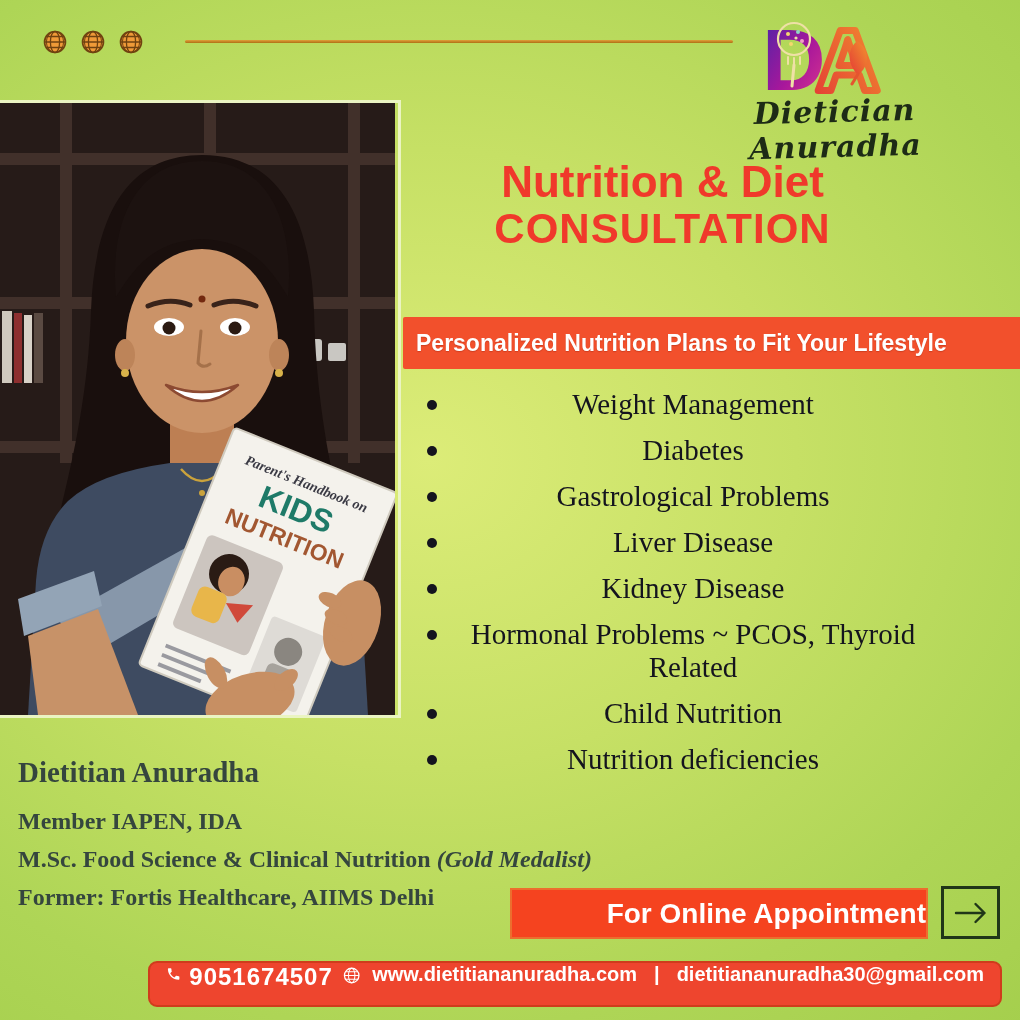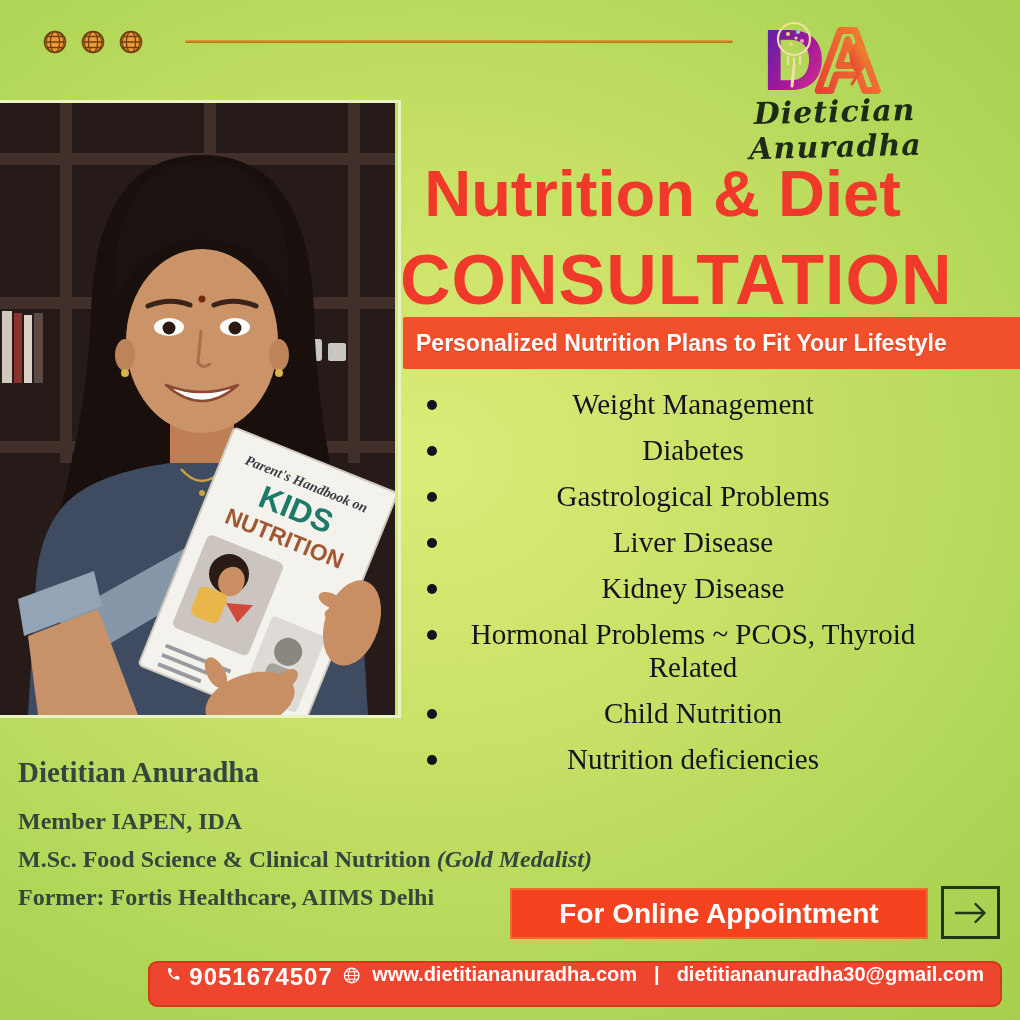--- a/index.html
+++ b/index.html
@@ -24,22 +24,22 @@
     font-size:30px; font-weight:bold; color:#1d2b16; letter-spacing:1px; transform:rotate(-1.5deg); }
 
   
   .photo { position:absolute; left:0; top:100px; width:401px; height:618px;
     border-top:3px solid #eaf4c2; border-right:3px solid #eaf4c2; border-bottom:3px solid #eaf4c2; }
   .photo svg { display:block; }
 
   
   .headline { position:absolute; left:400px; top:158px; width:525px; text-align:center;
     color:#f0392b; font-weight:800; line-height:1.1; }
-  .headline .l1 { font-size:65px; letter-spacing:0px;text-align:center; }
-  .headline .l2 { font-size:70px; letter-spacing:1px; margin-top:12px; }
+  .headline .l1 { font-size:44px; letter-spacing:0px;text-align:center; }
+  .headline .l2 { font-size:42px; letter-spacing:1px; margin-top:0; }
 
   
   .banner { position:absolute; left:403px; top:317px; width:617px; height:52px;
     background:#f2502c; color:#fff; font-weight:bold; font-size:23px;
     display:flex; align-items:center; padding-left:13px; border-radius:2px 0 0 2px;
     text-shadow:0 1px 1px rgba(140,30,10,.35); }
 
   
   .services { position:absolute; left:421px; top:388px; width:560px; list-style:none; }
   .services li { position:relative; max-width:512px; padding-left:32px;
@@ -51,21 +51,21 @@
   
   .creds { position:absolute; left:18px; top:756px; width:500px;
     font-family:"Liberation Serif", serif; font-weight:bold; color:#35463e; }
   .creds .name { font-size:29px; margin-bottom:13px; }
   .creds .line { font-size:24px; line-height:38px; white-space:nowrap; }
   .creds .line em { font-style:italic; }
 
   
   .cta-btn { position:absolute; left:510px; top:888px; width:418px; height:51px;
     background:#f5431f; border:2px solid #ec6e2e; color:#fff; font-size:28px; font-weight:bold;
-    display:flex; align-items:center; justify-content:center; cursor:pointer;
+    display:flex; align-items:center; justify-content:flex-end; cursor:pointer;
     font-family:"Liberation Sans", sans-serif; }
   .cta-arrow { position:absolute; left:941px; top:886px; width:59px; height:53px;
     border:3px solid #203618; background:transparent; display:flex; align-items:center;
     justify-content:center; cursor:pointer; }
 
   
   .contact-bar { position:absolute; left:148px; top:961px; width:854px; height:46px;
     background:#ee452e; border:2px solid #cf3c1c; border-radius:9px;
     display:flex; align-items:flex-start; padding:0 16px; color:#fff; }
   .contact-bar .phone-num { font-size:24px; font-weight:bold; letter-spacing:1px; margin:0 10px 0 8px; }

